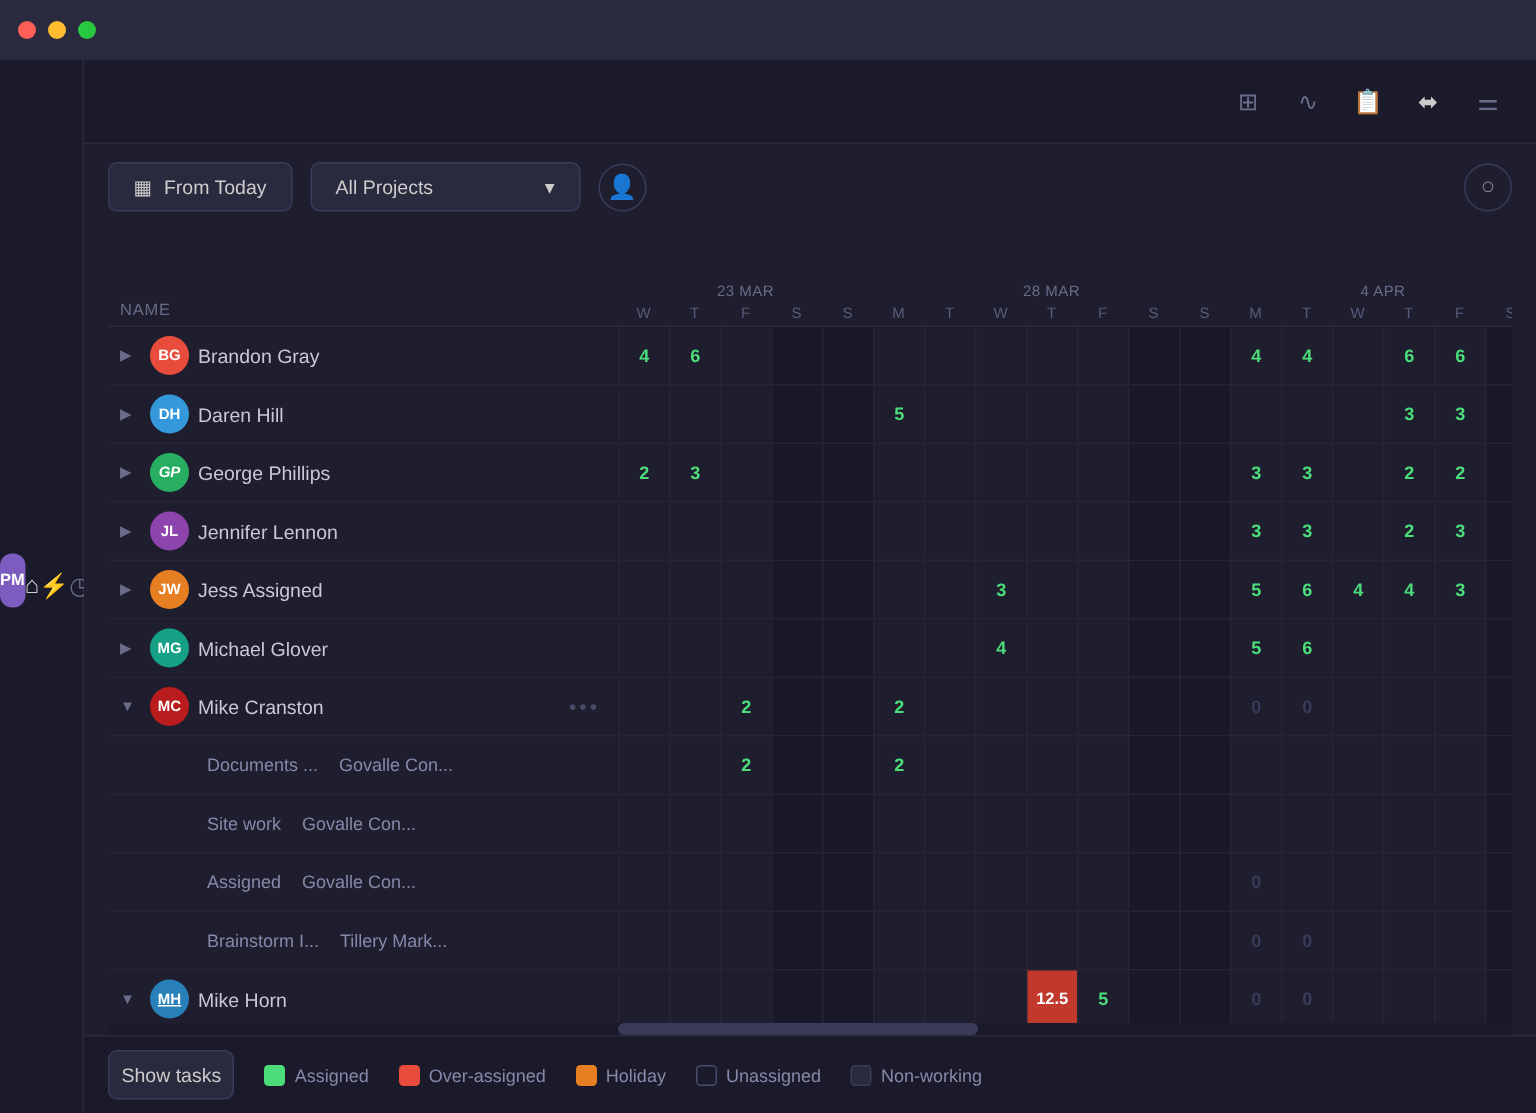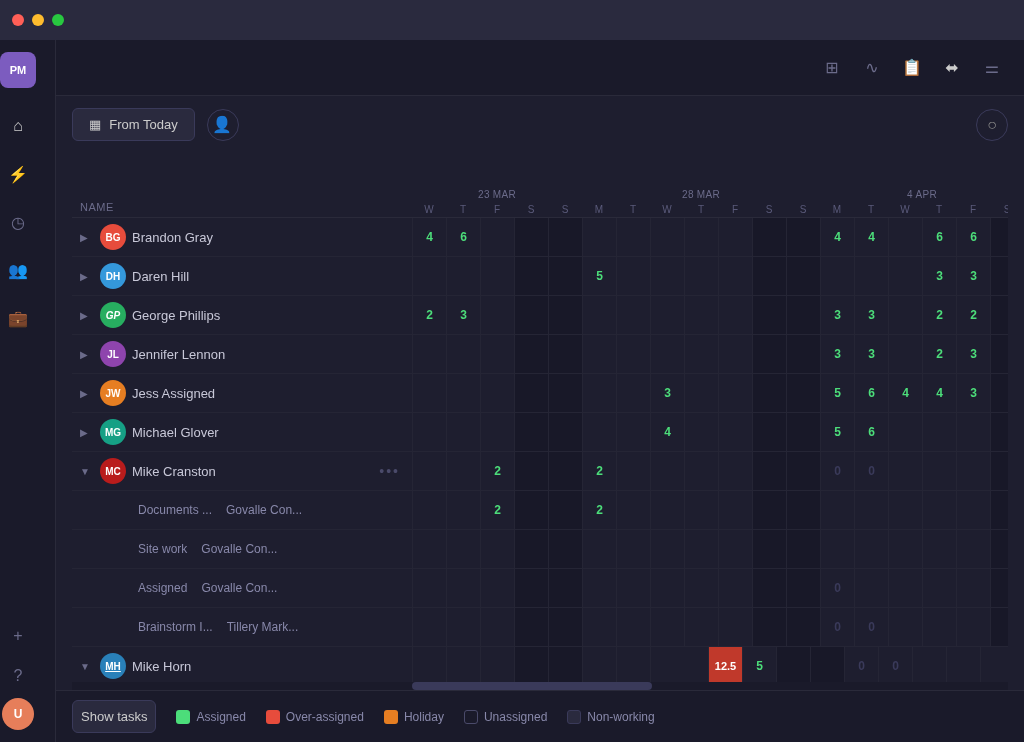--- a/index.html
+++ b/index.html
@@ -34,24 +34,24 @@
       display: flex;
       height: 702px;
       background: #1c1c2e;
     }
 
     
     .sidebar {
       width: 56px;
       background: #1a1a2a;
       display: flex;
-      flex-direction: column;
-      align-items: flex-start;
+      flex-direction: row;
+      align-items: center;
       padding: 12px 0;
-      gap: 12px;
+      gap: 0;
       border-right: 1px solid #2a2a3a;
     }
     .sidebar-logo {
       width: 36px; height: 36px;
       background: #7c5cbf;
       border-radius: 8px;
       display: flex; align-items: center; justify-content: center;
       color: white; font-weight: bold; font-size: 11px;
       margin-bottom: 8px;
     }
@@ -270,21 +270,21 @@
       width: 34px;
       height: 38px;
       display: flex;
       align-items: center;
       justify-content: center;
       font-size: 12px;
       font-weight: 600;
       border-left: 1px solid #252535;
     }
     .cell-green { color: #4cdd7a; }
-    .cell-red { background: #c0392b; color: white; font-size: 11px; margin-left: 24px; }
+    .cell-red { background: #c0392b; color: white; font-size: 11px; }
     .cell-zero { color: #3a3a5a; }
 
     
     .grid-body::-webkit-scrollbar { width: 6px; }
     .grid-body::-webkit-scrollbar-track { background: #1a1a2a; }
     .grid-body::-webkit-scrollbar-thumb { background: #3a3a5a; border-radius: 3px; }
 
     
     .bottom-bar {
       height: 52px;
@@ -380,20 +380,24 @@
       <div class="toolbar-icon">⚌</div>
     </div>
 
     <div class="content">
 
       <div class="filter-bar">
         <button class="btn-from-today">
           <span>▦</span>
           <span>From Today</span>
         </button>
+        <div class="select-projects">
+          <span>All Projects</span>
+          <span>▾</span>
+        </div>
         <div class="filter-person-icon">👤</div>
         <div class="filter-right-icon">○</div>
       </div>
 
       <div class="grid-area">
 
         <div class="grid-header">
           <div class="name-col-header">
             <span>NAME</span>
           </div>

